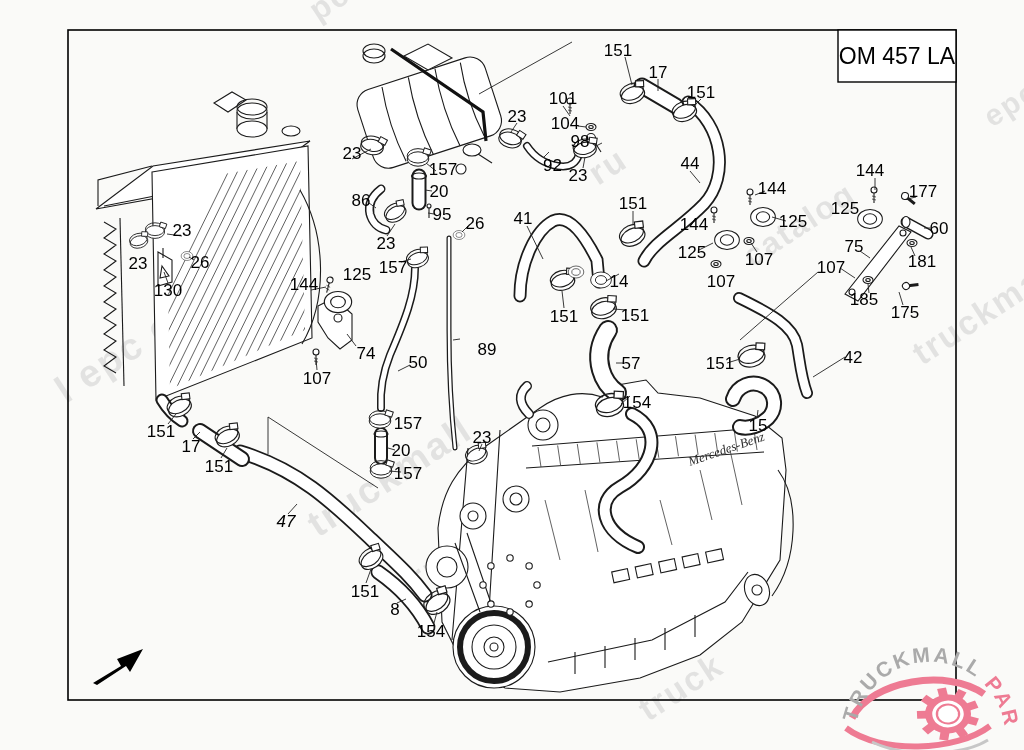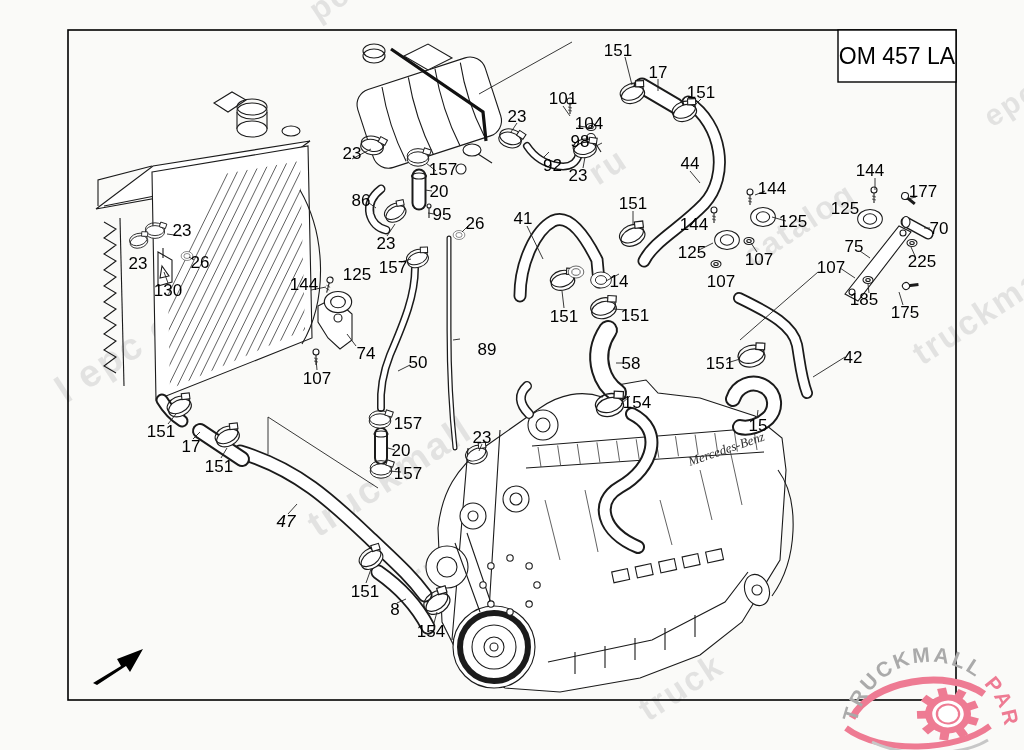--- a/index.html
+++ b/index.html
@@ -386,21 +386,21 @@
     </text>
   </g>
 </svg>
 
 <div id="callout-layer">
       <div class="callout" style="left: 618px; top: 50px;">151</div>
       <div class="callout" style="left: 658px; top: 72px;">17</div>
       <div class="callout" style="left: 701px; top: 92px;">151</div>
       <div class="callout" style="left: 563px; top: 98px;">101</div>
       <div class="callout" style="left: 517px; top: 116px;">23</div>
-      <div class="callout" style="left: 565px; top: 123px; margin-left: 24px;">104</div>
+      <div class="callout" style="left: 565px; top: 123px;">104</div>
       <div class="callout" style="left: 580px; top: 141px;">98</div>
       <div class="callout" style="left: 537px; top: 165px; padding-left: 31px;">92</div>
       <div class="callout" style="left: 578px; top: 175px;">23</div>
       <div class="callout" style="left: 690px; top: 163px;">44</div>
       <div class="callout" style="left: 352px; top: 153px;">23</div>
       <div class="callout" style="left: 443px; top: 169px;">157</div>
       <div class="callout" style="left: 439px; top: 191px;">20</div>
       <div class="callout" style="left: 361px; top: 200px;">86</div>
       <div class="callout" style="left: 442px; top: 214px;">95</div>
       <div class="callout" style="left: 475px; top: 223px;">26</div>
@@ -425,34 +425,34 @@
       <div class="callout" style="left: 219px; top: 466px;">151</div>
       <div class="callout" style="left: 286px; top: 521px; font-style: italic;">47</div>
       <div class="callout" style="left: 365px; top: 591px;">151</div>
       <div class="callout" style="left: 395px; top: 609px;">8</div>
       <div class="callout" style="left: 431px; top: 631px;">154</div>
       <div class="callout" style="left: 482px; top: 437px;">23</div>
       <div class="callout" style="left: 633px; top: 203px;">151</div>
       <div class="callout" style="left: 619px; top: 281px;">14</div>
       <div class="callout" style="left: 564px; top: 316px;">151</div>
       <div class="callout" style="left: 635px; top: 315px;">151</div>
-      <div class="callout" style="left: 631px; top: 363px;">58</div>
+      <div class="callout" style="left: 631px; top: 363px;">57</div>
       <div class="callout" style="left: 637px; top: 402px;">154</div>
       <div class="callout" style="left: 720px; top: 363px;">151</div>
       <div class="callout" style="left: 758px; top: 425px;">15</div>
       <div class="callout" style="left: 694px; top: 224px;">144</div>
       <div class="callout" style="left: 692px; top: 252px;">125</div>
       <div class="callout" style="left: 721px; top: 281px;">107</div>
       <div class="callout" style="left: 772px; top: 188px;">144</div>
       <div class="callout" style="left: 793px; top: 221px;">125</div>
       <div class="callout" style="left: 759px; top: 259px;">107</div>
       <div class="callout" style="left: 870px; top: 170px;">144</div>
       <div class="callout" style="left: 923px; top: 191px;">177</div>
       <div class="callout" style="left: 845px; top: 208px;">125</div>
-      <div class="callout" style="left: 939px; top: 228px;">70</div>
+      <div class="callout" style="left: 939px; top: 228px;">60</div>
       <div class="callout" style="left: 854px; top: 246px;">75</div>
       <div class="callout" style="left: 831px; top: 267px;">107</div>
-      <div class="callout" style="left: 922px; top: 261px;">225</div>
+      <div class="callout" style="left: 922px; top: 261px;">181</div>
       <div class="callout" style="left: 864px; top: 299px;">185</div>
       <div class="callout" style="left: 905px; top: 312px;">175</div>
       <div class="callout" style="left: 853px; top: 357px;">42</div>
     </div>
 </div>
 
 </body></html>

